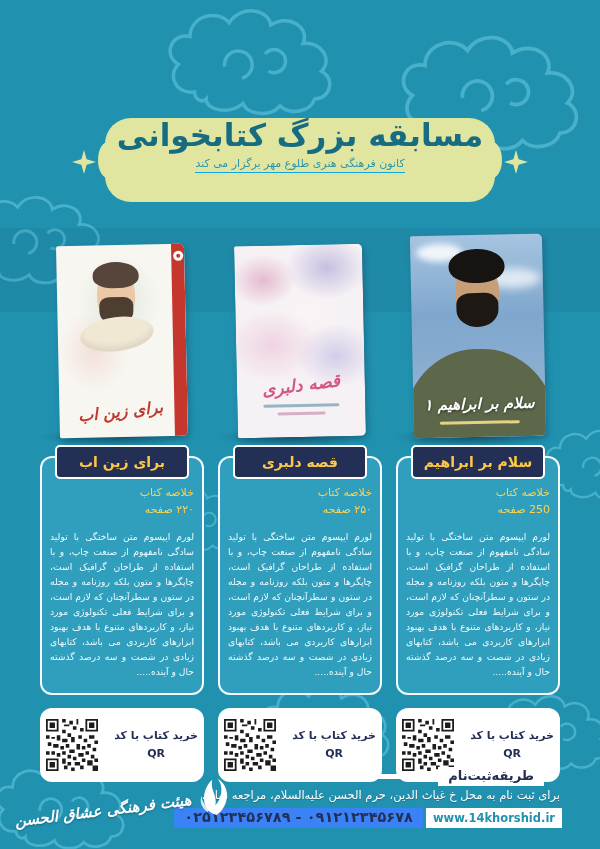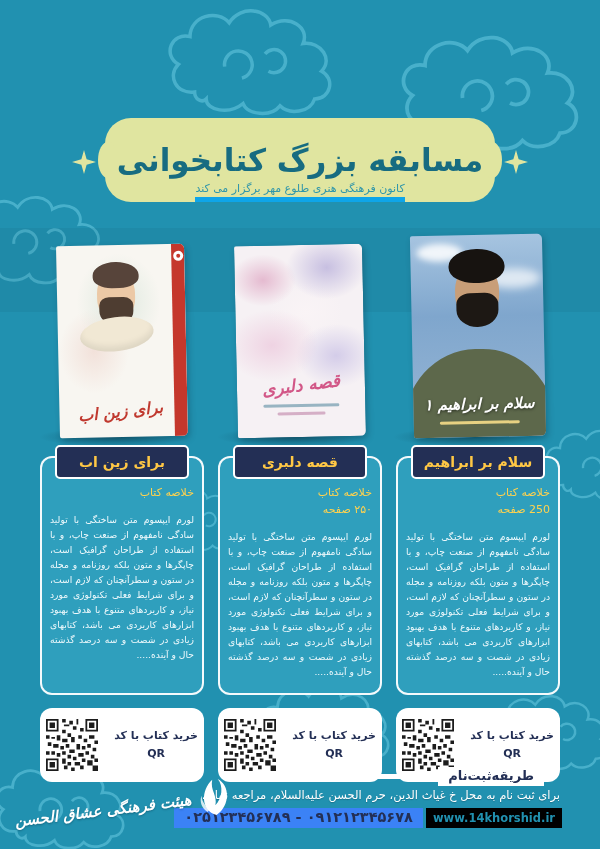--- a/index.html
+++ b/index.html
@@ -10,29 +10,29 @@
   }
   
   .cloud{position:absolute; color:#5ec2da; opacity:.65; pointer-events:none;}
   .cloud use{stroke:currentColor; fill:none; stroke-width:3;}
   .band{position:absolute; left:0; right:0; top:228px; height:84px; background:rgba(8,56,76,.07);}
 
   
   .banner{
     position:absolute; top:118px; left:105px; width:390px; height:84px;
     background:#e0e5a0; border-radius:26px;
-    display:flex; flex-direction:column; align-items:center; justify-content:flex-end;
+    display:flex; flex-direction:column; align-items:center; justify-content:flex-start;
   }
   .banner::before,.banner::after{
     content:""; position:absolute; top:24px; width:20px; height:36px;
     background:#e0e5a0; border-radius:50%;
   }
   .banner::before{left:-7px;} .banner::after{right:-7px;}
   .banner-title{font-size:31px; font-weight:bold; color:#176c81; line-height:1.15;}
-  .banner-sub{font-size:11px; color:#2e95aa; border-bottom:5px solid #0ea5e9; padding-bottom:2px; margin-top:3px;}
+  .banner-sub{font-size:11px; color:#2e95aa; border-bottom:1px solid #0ea5e9; padding-bottom:2px; margin-top:3px;}
   .star{
     position:absolute; top:150px; width:24px; height:24px; background:#e0e5a0;
     clip-path:polygon(50% 0%,61% 39%,100% 50%,61% 61%,50% 100%,39% 61%,0% 50%,39% 39%);
   }
   .star.l{left:72px;} .star.r{right:72px;}
 
   
   .books{position:absolute; top:233px; left:40px; right:40px; height:204px; display:flex; gap:14px;}
   .book-col{width:164px; display:flex; justify-content:center; align-items:flex-end;}
   .book{position:relative; width:128px; height:192px; z-index:0;}
@@ -106,21 +106,21 @@
   .qr-label{color:#232f55; font-weight:bold; font-size:11px; text-align:center; line-height:1.6;}
   .qr-svg{width:52px; height:52px; flex:0 0 auto;}
 
   
   .howto{position:absolute; top:767px; left:352px; width:192px; display:flex; align-items:center; direction:ltr;}
   .howto-line{flex:1; height:5px; background:#fff;}
   .howto-label{background:#fff; color:#232f55; font-weight:bold; font-size:13px; padding:1px 10px 3px; white-space:nowrap;}
   .address{position:absolute; top:788px; right:40px; color:#fff; font-size:11.5px; text-shadow:0 1px 1px rgba(0,30,45,.25);}
   .numbers-row{position:absolute; top:808px; right:38px; display:flex; direction:ltr; gap:3px; align-items:stretch;}
   .phones{background:#3b82f6; color:#232f55; font-weight:bold; font-size:14.5px; letter-spacing:.5px; padding:1px 10px 3px; direction:ltr;}
-  .website{background:#000000; color:#2191b0; font-weight:bold; font-size:11.5px; padding:0 7px; display:flex; align-items:center;}
+  .website{background:#ffffff; color:#2191b0; font-weight:bold; font-size:11.5px; padding:0 7px; display:flex; align-items:center;}
   .org-logo{position:absolute; left:14px; top:784px; display:flex; align-items:center; gap:2px; transform:rotate(-7deg); color:#fff; direction:ltr;}
   .org-logo-text{font-size:15px; font-weight:bold; font-style:italic; white-space:nowrap; text-shadow:0 1px 2px rgba(0,40,60,.35);}
   .org-emblem{width:42px; height:48px; fill:#fff;}
 </style>
 </head>
 <body>
 
 <svg width="0" height="0" style="position:absolute">
   <defs>
     <g id="cloud-shape">
@@ -255,20 +255,21 @@
             <use href="#qr-pattern"></use>
           </svg>
       </div>
     </div>
 
     <div class="column">
       <div class="card">
         <div class="title-box">برای زین اب</div>
         <div class="meta">
           <div>خلاصه کتاب</div>
+          <div>۲۲۰ صفحه</div>
         </div>
         <div class="body">لورم ایپسوم متن ساختگی با تولید سادگی نامفهوم از صنعت چاپ، و با استفاده از طراحان گرافیک است، چاپگرها و متون بلکه روزنامه و مجله در ستون و سطرآنچنان که لازم است، و برای شرایط فعلی تکنولوژی مورد نیاز، و کاربردهای متنوع با هدف بهبود ابزارهای کاربردی می باشد، کتابهای زیادی در شصت و سه درصد گذشته حال و آینده.....</div>
       </div>
       <div class="qrbox">
         <div class="qr-label">
           <div>خرید کتاب با کد</div>
           <div>QR</div>
         </div>
         <svg class="qr-svg" viewBox="0 0 29 29">
             <use href="#qr-pattern"></use>

